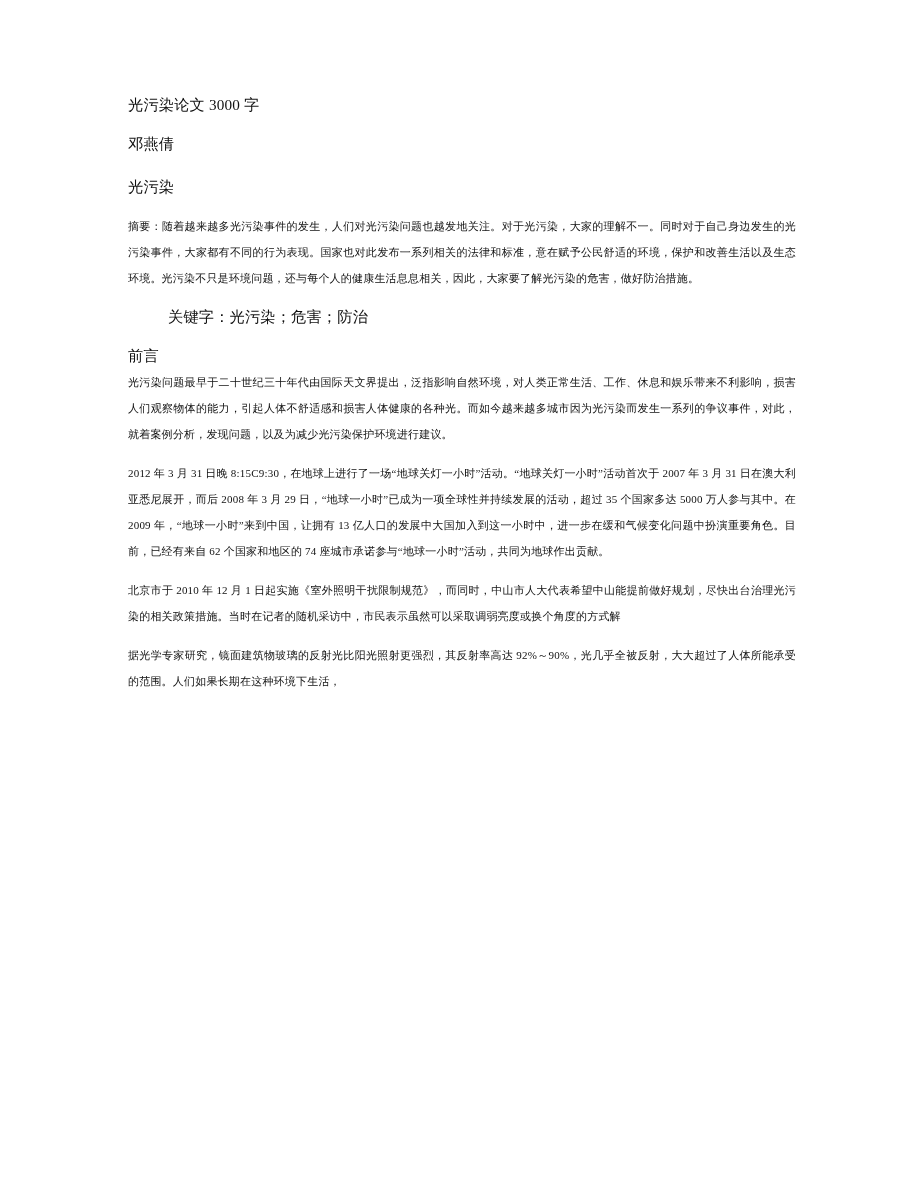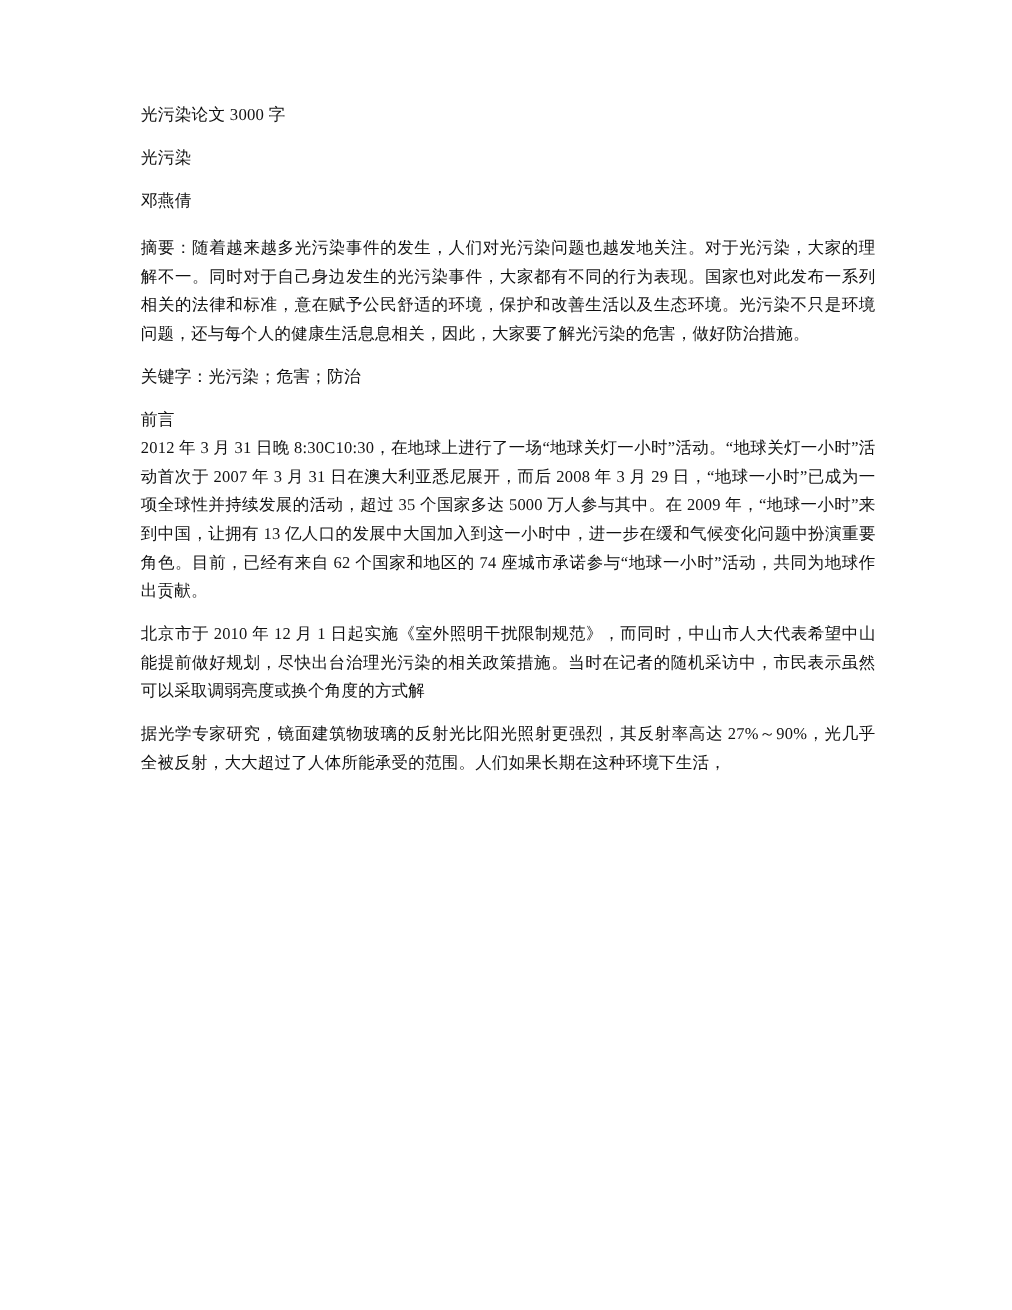--- a/index.html
+++ b/index.html
@@ -25,66 +25,67 @@
   }
   .content {
     position: absolute;
     left: 128px;
     top: 92px;
     width: 668px;
   }
   
   .blk {
     margin: 0 0 13px 0;
-    font-size: 15px;
+    font-size: 11px;
     line-height: 26px;
     text-align: justify;
     text-justify: inter-character;
     letter-spacing: 0.2px;
     word-break: break-all;
     color: #111111;
   }
   .blk:last-child { margin-bottom: 0; }
 
   
   .line {
     margin: 0 0 13px 0;
     font-size: 15.2px;
     line-height: 26px;
     text-align: left;
     letter-spacing: 0.2px;
     color: #111111;
   }
   .doc-title { margin-bottom: 13px; }
   .author    { margin-bottom: 17px; }
-  .keywords  { margin-bottom: 13px; }
+  .keywords  { margin-bottom: 13px; margin-left: 40px; }
   .preface-head { margin-bottom: 0; }
 </style>
 </head>
 <body>
 
 <div class="page">
   <div class="content">
 
     <p class="line doc-title">光污染论文 3000 字</p>
 
 
+    <p class="line author">邓燕倩</p>
+
     <p class="line">光污染</p>
-
-    <p class="line author">邓燕倩</p>
 
     <p class="blk">摘要：随着越来越多光污染事件的发生，人们对光污染问题也越发地关注。对于光污染，大家的理解不一。同时对于自己身边发生的光污染事件，大家都有不同的行为表现。国家也对此发布一系列相关的法律和标准，意在赋予公民舒适的环境，保护和改善生活以及生态环境。光污染不只是环境问题，还与每个人的健康生活息息相关，因此，大家要了解光污染的危害，做好防治措施。</p>
 
     <p class="line keywords">关键字：光污染；危害；防治</p>
 
     <p class="line preface-head">前言</p>
 
+    <p class="blk">光污染问题最早于二十世纪三十年代由国际天文界提出，泛指影响自然环境，对人类正常生活、工作、休息和娱乐带来不利影响，损害人们观察物体的能力，引起人体不舒适感和损害人体健康的各种光。而如今越来越多城市因为光污染而发生一系列的争议事件，对此，就着案例分析，发现问题，以及为减少光污染保护环境进行建议。</p>
 
-    <p class="blk">2012 年 3 月 31 日晚 8:30C10:30，在地球上进行了一场“地球关灯一小时”活动。“地球关灯一小时”活动首次于 2007 年 3 月 31 日在澳大利亚悉尼展开，而后 2008 年 3 月 29 日，“地球一小时”已成为一项全球性并持续发展的活动，超过 35 个国家多达 5000 万人参与其中。在 2009 年，“地球一小时”来到中国，让拥有 13 亿人口的发展中大国加入到这一小时中，进一步在缓和气候变化问题中扮演重要角色。目前，已经有来自 62 个国家和地区的 74 座城市承诺参与“地球一小时”活动，共同为地球作出贡献。</p>
+    <p class="blk">2012 年 3 月 31 日晚 8:15C9:30，在地球上进行了一场“地球关灯一小时”活动。“地球关灯一小时”活动首次于 2007 年 3 月 31 日在澳大利亚悉尼展开，而后 2008 年 3 月 29 日，“地球一小时”已成为一项全球性并持续发展的活动，超过 35 个国家多达 5000 万人参与其中。在 2009 年，“地球一小时”来到中国，让拥有 13 亿人口的发展中大国加入到这一小时中，进一步在缓和气候变化问题中扮演重要角色。目前，已经有来自 62 个国家和地区的 74 座城市承诺参与“地球一小时”活动，共同为地球作出贡献。</p>
 
 
     <p class="blk">北京市于 2010 年 12 月 1 日起实施《室外照明干扰限制规范》，而同时，中山市人大代表希望中山能提前做好规划，尽快出台治理光污染的相关政策措施。当时在记者的随机采访中，市民表示虽然可以采取调弱亮度或换个角度的方式解</p>
 
 
-    <p class="blk">据光学专家研究，镜面建筑物玻璃的反射光比阳光照射更强烈，其反射率高达 27%～90%，光几乎全被反射，大大超过了人体所能承受的范围。人们如果长期在这种环境下生活，</p>
+    <p class="blk">据光学专家研究，镜面建筑物玻璃的反射光比阳光照射更强烈，其反射率高达 92%～90%，光几乎全被反射，大大超过了人体所能承受的范围。人们如果长期在这种环境下生活，</p>
 
   </div>
 </div>
 
 </body></html>

